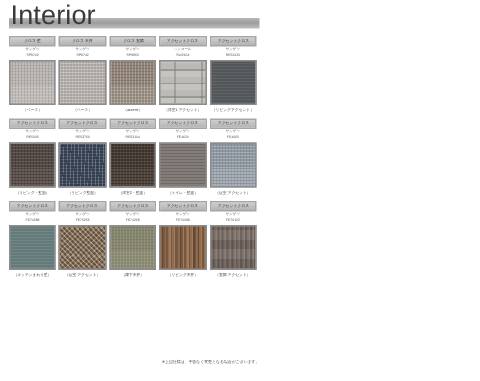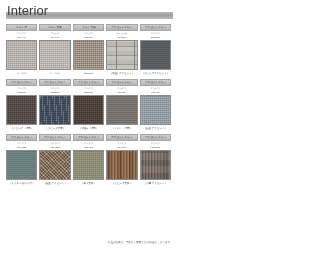--- a/index.html
+++ b/index.html
@@ -11,21 +11,21 @@
   .page{position:relative;width:179px;height:254px;background:#fff;}
 
   
   .header{position:relative;height:24px;}
   .header-bar{
     position:absolute;left:6px;right:6px;top:12px;height:7px;
     background:linear-gradient(to bottom,#b9b9b9 0%,#9d9d9d 45%,#bdbdbd 100%);
   }
   .header-title{
     position:absolute;left:7px;top:3px;
-    font-size:13px;line-height:15px;letter-spacing:.1px;
+    font-size:18px;line-height:15px;letter-spacing:.1px;
     color:#3a3a3a;font-weight:400;
     font-family:"Liberation Sans","DejaVu Sans",sans-serif;
   }
 
   
   .grid{
     position:absolute;left:6px;top:24px;width:167px;
     display:flex;flex-direction:column;gap:2px;
   }
   .row{display:flex;gap:2px;}

